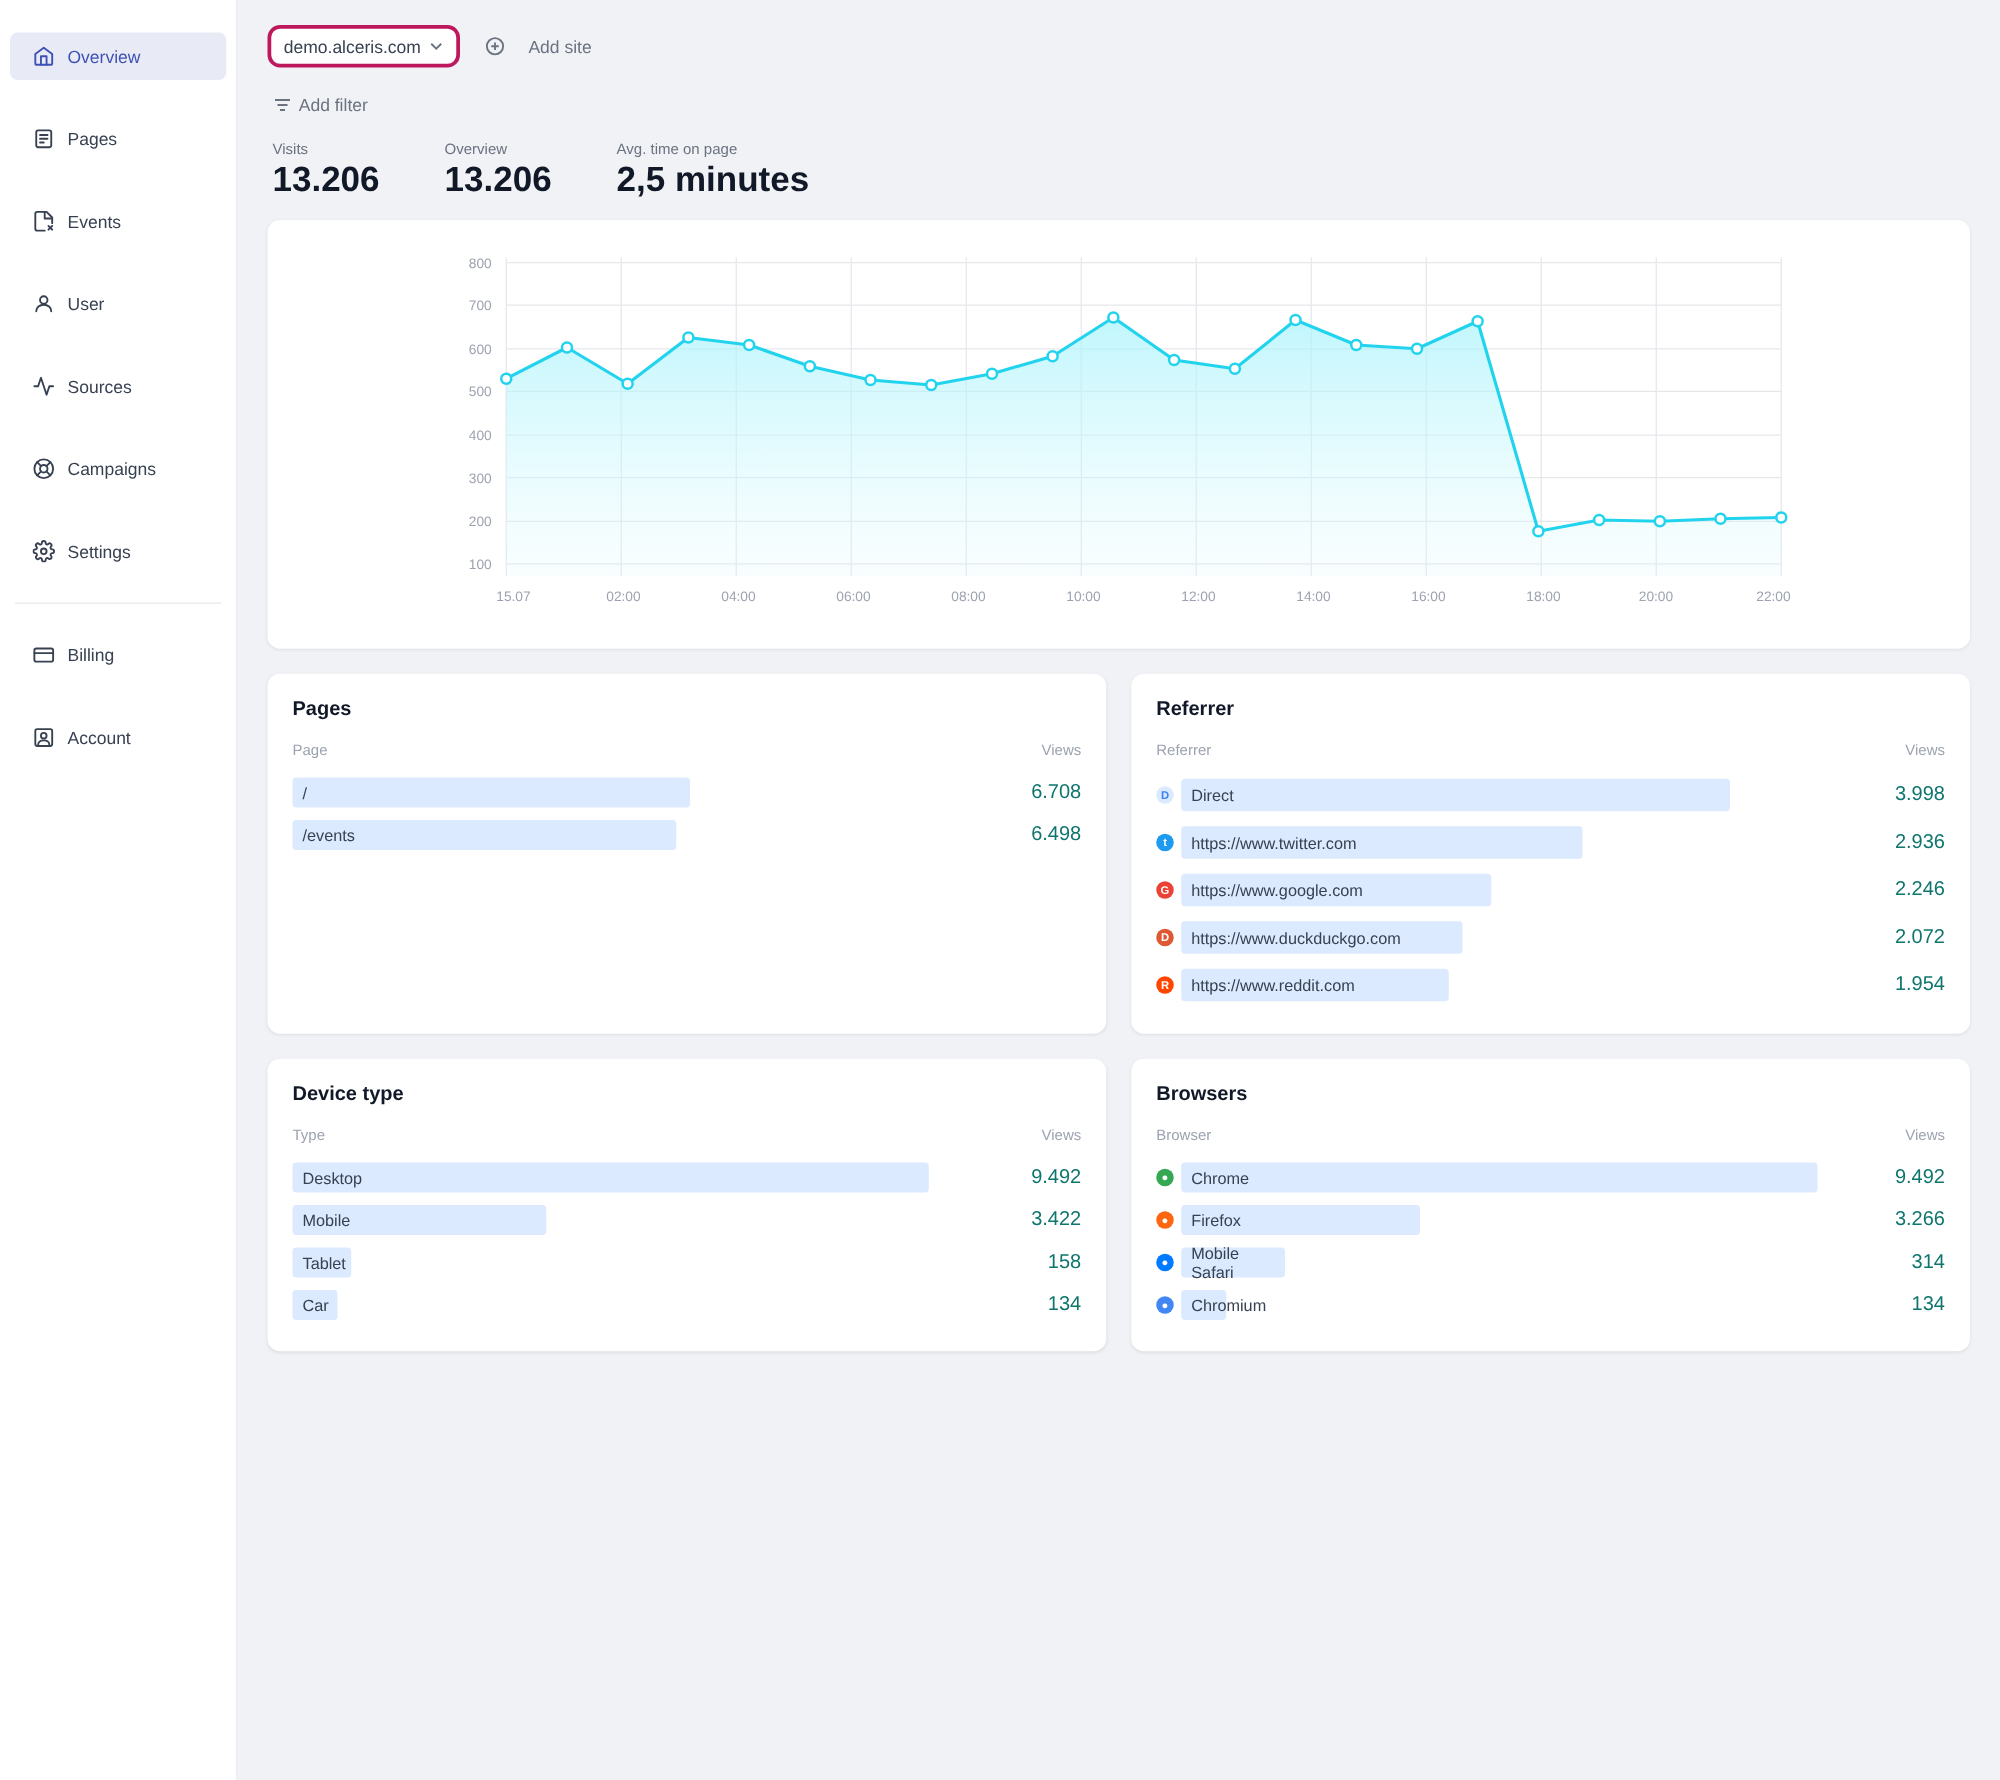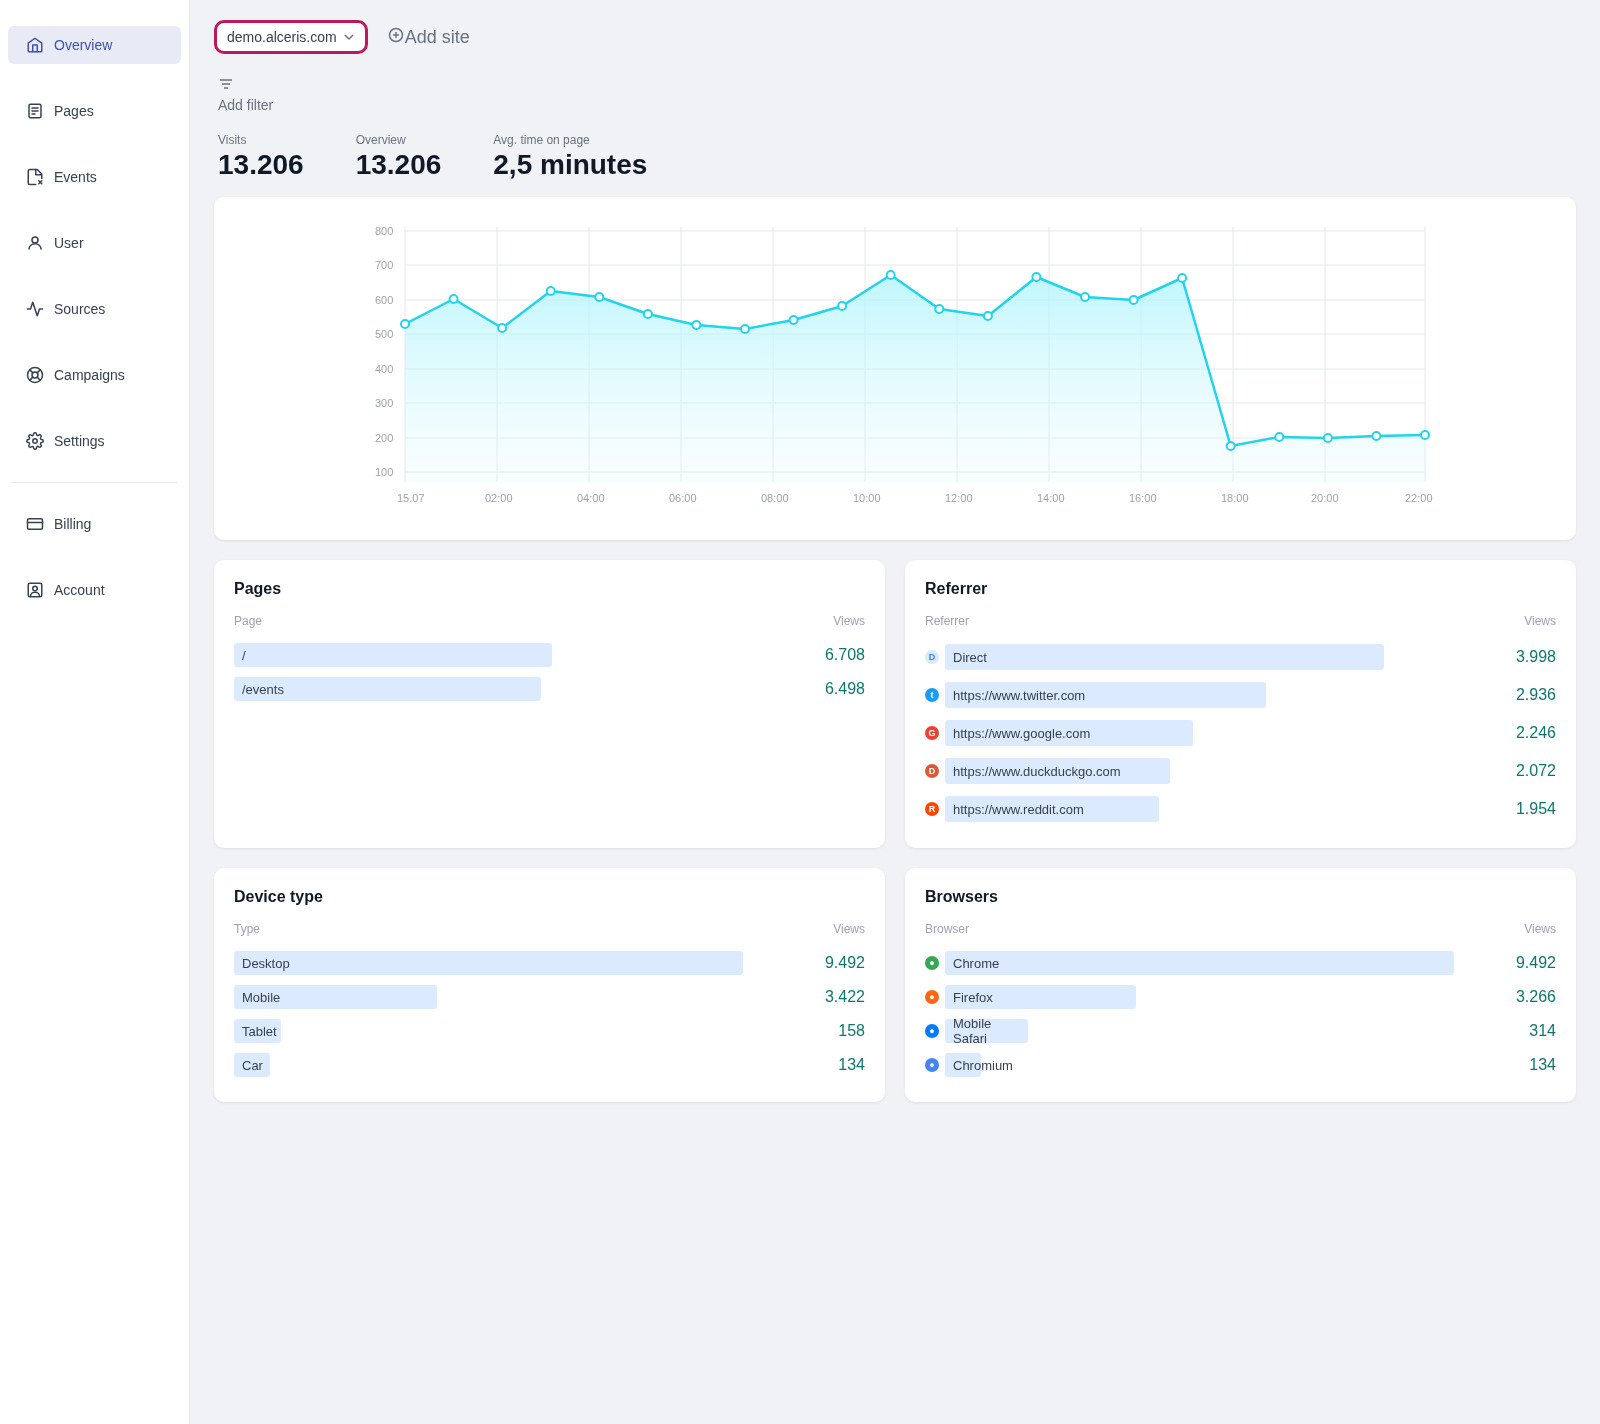--- a/index.html
+++ b/index.html
@@ -53,39 +53,38 @@
       border: 3px solid #be185d;
       border-radius: 10px;
       padding: 6px 10px;
       cursor: pointer;
       font-size: 14px;
       color: #374151;
       text-align: center;
     }
     .add-site-btn {
       display: flex;
-      align-items: flex-start;
-      gap: 1px;
+      align-items: center;
+      gap: 19px;
       color: #6b7280;
       cursor: pointer;
-      font-size: 18px;
+      font-size: 14px;
       padding: 6px 8px;
       border-radius: 6px;
     }
     .add-filter-btn {
       display: flex;
-      align-items: flex-start;
+      align-items: flex-end;
       gap: 5px;
       color: #6b7280;
       cursor: pointer;
       font-size: 14px;
       padding: 6px 8px;
       border-radius: 6px;
       margin-left: -4px;
-      flex-direction: column;
     }
 
     
     .stats-row {
       display: flex;
       gap: 52px;
       margin-bottom: 16px;
       padding: 0 4px;
     }
     .stat-item {}

